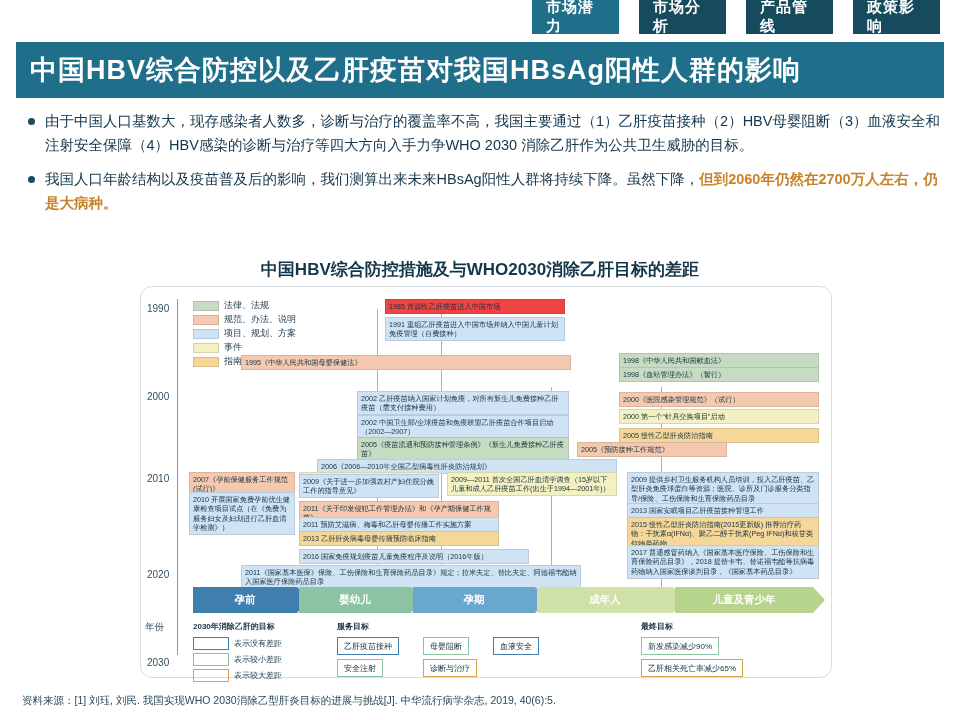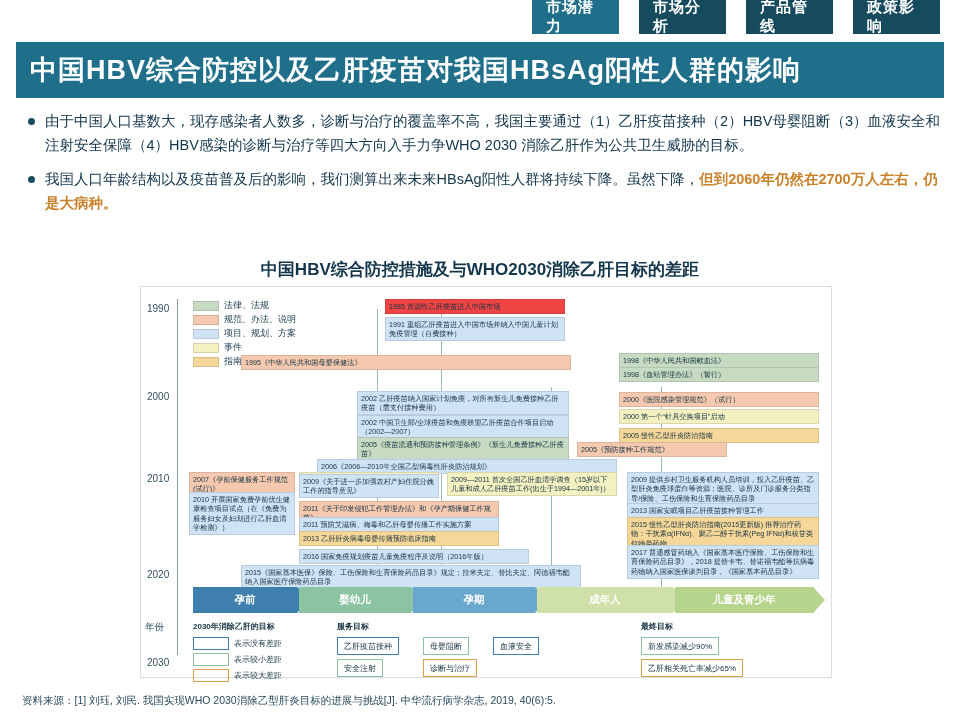--- a/index.html
+++ b/index.html
@@ -37,21 +37,21 @@
   .btext{font-size:14.5px;line-height:1.65;color:#14364a;}
   .hl{color:#c8822a;font-weight:bold;}
   
   .chart-title{
     position:absolute;top:258px;left:0;width:960px;text-align:center;
     font-size:17px;font-weight:bold;color:#14364a;
   }
   
   .chart-wrap{
     position:absolute;top:286px;left:140px;width:690px;height:390px;
-    background:#ffffff;border:1px solid #d6dde2;border-radius:0;
+    background:#ffffff;border:1px solid #d6dde2;border-radius:12px;
   }
   .chart-inner{position:absolute;inset:0;}
   
   .yaxis-line{position:absolute;left:36px;top:12px;width:1px;height:356px;background:#8a9aa5;}
   .ytick{position:absolute;left:6px;font-size:10px;color:#33505f;}
   .ylabel{position:absolute;left:14px;font-size:9.5px;color:#33505f;}
   
   .legend{position:absolute;left:52px;top:12px;font-size:9px;line-height:1.45;}
   .legend .row{display:flex;align-items:center;margin-bottom:1px;}
   .legend .sw{width:24px;height:8px;margin-right:5px;border:1px solid rgba(0,0,0,.12);}
@@ -176,21 +176,21 @@
     <div class="ev" style="left:306px;top:185px;width:170px;background:#f3f0c2">2009—2011 首次全国乙肝血清学调查（15岁以下儿童和成人乙肝疫苗工作(出生于1994—2001年)）</div>
     <div class="ev" style="left:486px;top:185px;width:192px;background:#cfe3f5">2009 提供乡村卫生服务机构人员培训，投入乙肝疫苗、乙型肝炎免疫球蛋白等资源；医院、诊所及门诊服务分类指导/保险、工伤保险和生育保险药品目录</div>
     <div class="ev" style="left:48px;top:205px;width:106px;background:#cfe3f5">2010 开展国家免费孕前优生健康检查项目试点（在《免费为服务妇女及妇划进行乙肝血清学检测》）</div>
     <div class="ev" style="left:158px;top:214px;width:200px;background:#f4c9b0">2011《关于印发侵犯工作管理办法》和《孕产期保健工作规范》</div>
     <div class="ev" style="left:158px;top:230px;width:200px;background:#cfe3f5">2011 预防艾滋病、梅毒和乙肝母婴传播工作实施方案</div>
     <div class="ev" style="left:158px;top:244px;width:200px;background:#f6d79a">2013 乙肝肝炎病毒母婴传播预防临床指南</div>
     <div class="ev" style="left:486px;top:216px;width:192px;background:#cfe3f5">2013 国家安眠项目乙肝疫苗接种管理工作</div>
     <div class="ev" style="left:486px;top:230px;width:192px;background:#f6d79a">2015 慢性乙型肝炎防治指南(2015更新版) 推荐治疗药物：干扰素α(IFNα)、聚乙二醇干扰素(Peg IFNα)和核苷类似物类药物</div>
     <div class="ev" style="left:158px;top:262px;width:230px;background:#cfe3f5">2016 国家免疫规划疫苗儿童免疫程序及说明（2016年版）</div>
     <div class="ev" style="left:486px;top:258px;width:192px;background:#cfe3f5">2017 普通感冒药纳入《国家基本医疗保险、工伤保险和生育保险药品目录》，2018 提替卡韦、替诺福韦酯等抗病毒药物纳入国家医保谈判目录，《国家基本药品目录》</div>
-    <div class="ev" style="left:100px;top:278px;width:340px;background:#cfe3f5">2015《国家基本医保》保险、工伤保险和生育保险药品目录》规定；拉米夫定、替比夫定、阿德福韦酯纳入国家医疗保险药品目录</div>
+    <div class="ev" style="left:100px;top:278px;width:340px;background:#cfe3f5">2011《国家基本医保》保险、工伤保险和生育保险药品目录》规定；拉米夫定、替比夫定、阿德福韦酯纳入国家医疗保险药品目录</div>
 
     <div class="stages">
       <div class="stage" style="--c:#3f7fae;background:#3f7fae;width:104px">孕前</div>
       <div class="stage" style="--c:#8cc3a2;background:#8cc3a2;width:112px">婴幼儿</div>
       <div class="stage" style="--c:#6aa7cd;background:#6aa7cd;width:122px">孕期</div>
       <div class="stage" style="--c:#cfe0a8;background:#cfe0a8;width:136px">成年人</div>
       <div class="stage" style="--c:#b7d48c;background:#b7d48c;width:138px">儿童及青少年</div>
     </div>
 
     <div class="goal" style="left:52px;top:334px;font-weight:bold">2030年消除乙肝的目标</div>

